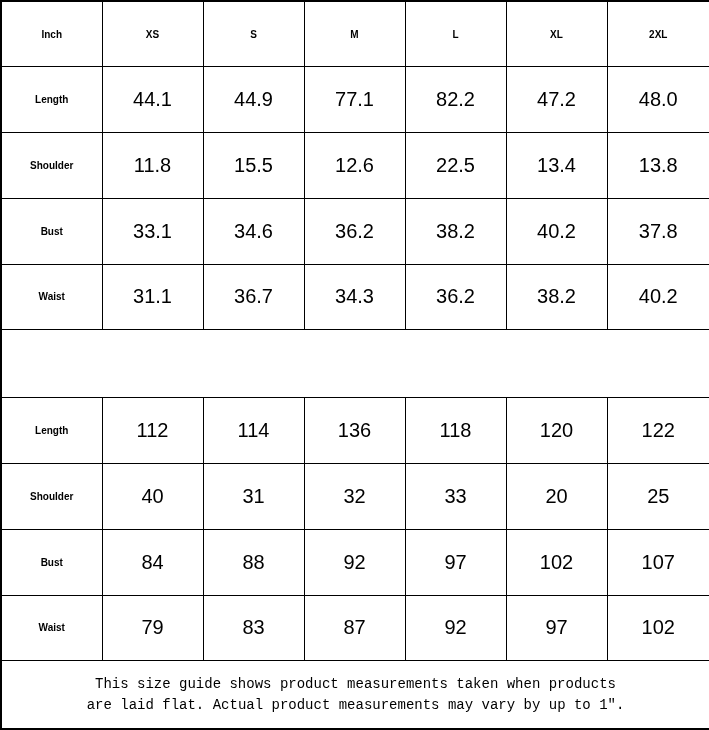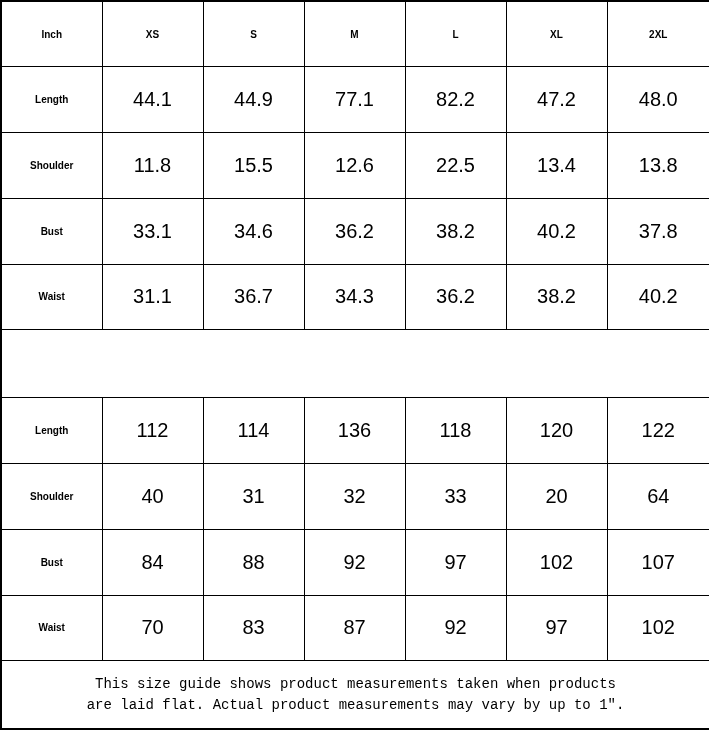--- a/index.html
+++ b/index.html
@@ -133,36 +133,36 @@
       <td class="val">122</td>
     </tr>
 
     <tr class="row">
       <td class="hdr">Shoulder</td>
       <td class="val">40</td>
       <td class="val">31</td>
       <td class="val">32</td>
       <td class="val">33</td>
       <td class="val">20</td>
-      <td class="val">64</td>
+      <td class="val">25</td>
     </tr>
 
     <tr class="row">
       <td class="hdr">Bust</td>
       <td class="val">84</td>
       <td class="val">88</td>
       <td class="val">92</td>
       <td class="val">97</td>
       <td class="val">102</td>
       <td class="val">107</td>
     </tr>
 
     <tr class="row">
       <td class="hdr">Waist</td>
-      <td class="val">70</td>
+      <td class="val">79</td>
       <td class="val">83</td>
       <td class="val">87</td>
       <td class="val">92</td>
       <td class="val">97</td>
       <td class="val">102</td>
     </tr>
 
     <tr class="row-tall">
       <td colspan="7" class="footnote-cell">
         <div>This size guide shows product measurements taken when products</div>

